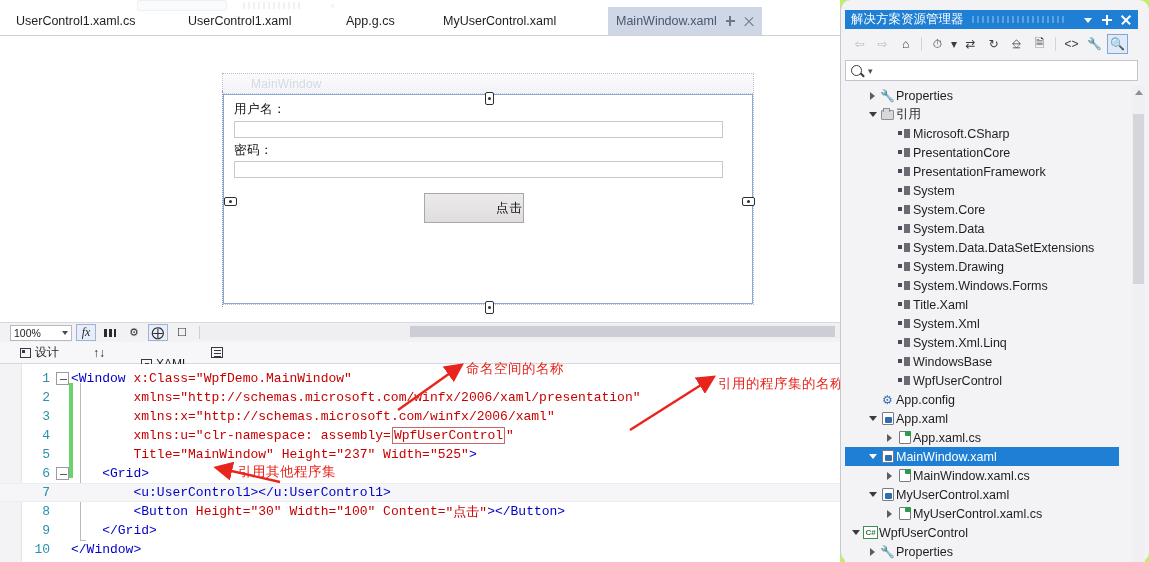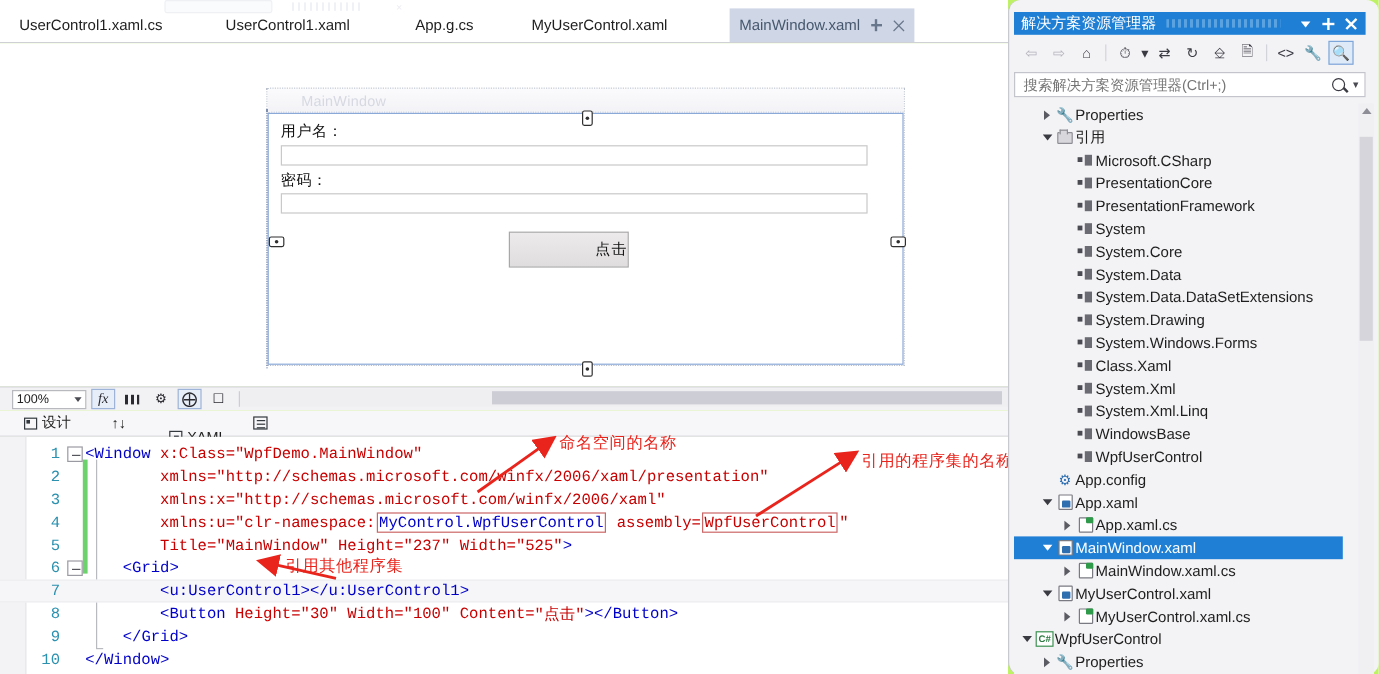--- a/index.html
+++ b/index.html
@@ -527,21 +527,20 @@
       <span class="ctext attr">xmlns:x=</span>
       <span class="ctext val">"http://schemas.microsoft.com/winfx/2006/xaml"</span>
     </div>
 
     <div class="codeline" style="top:62px;">
       <span class="lineno">4</span>
       <span class="outline-spacer"></span>
       <span class="ctext plain">        </span>
       <span class="ctext attr">xmlns:u=</span>
       <span class="ctext val">"clr-namespace:</span>
-      <span class="ctext ns-box">MyControl.WpfUserControl</span>
       <span class="ctext val"> assembly=</span>
       <span class="ctext asm-box">WpfUserControl</span>
       <span class="ctext val">"</span>
     </div>
 
     <div class="codeline" style="top:81px;">
       <span class="lineno">5</span>
       <span class="outline-spacer"></span>
       <span class="ctext plain">        </span>
       <span class="ctext attr">Title=</span>
@@ -633,21 +632,20 @@
       <span class="se-tb">↻</span>
       <span class="se-tb">⎒</span>
       <span class="se-tb">🗎</span>
       <span class="se-sep"></span>
       <span class="se-tb">&lt;&gt;</span>
       <span class="se-tb">🔧</span>
       <span class="se-tb sel">🔍</span>
     </div>
 
     <div class="se-search">
-      <input type="text" placeholder="搜索解决方案资源管理器(Ctrl+;)" style="">
       <span class="mag"></span>
       <span style="font-size:9px;color:#4a4a52;margin-left:3px;">▾</span>
     </div>
 
     <div class="se-tree" id="se-tree">
         <div class="tnode">
           <span style="width:21px;flex:0 0 21px;"></span>
           <span class="exp">
             <span class="tri-r"></span>
           </span>
@@ -737,21 +735,21 @@
             <span class="ico-ref"></span>
           </span>
           <span>System.Windows.Forms</span>
         </div>
         <div class="tnode">
           <span style="width:38px;flex:0 0 38px;"></span>
           <span class="exp"></span>
           <span class="ti">
             <span class="ico-ref"></span>
           </span>
-          <span>Class.Xaml</span>
+          <span>Title.Xaml</span>
         </div>
         <div class="tnode">
           <span style="width:38px;flex:0 0 38px;"></span>
           <span class="exp"></span>
           <span class="ti">
             <span class="ico-ref"></span>
           </span>
           <span>System.Xml</span>
         </div>
         <div class="tnode">

